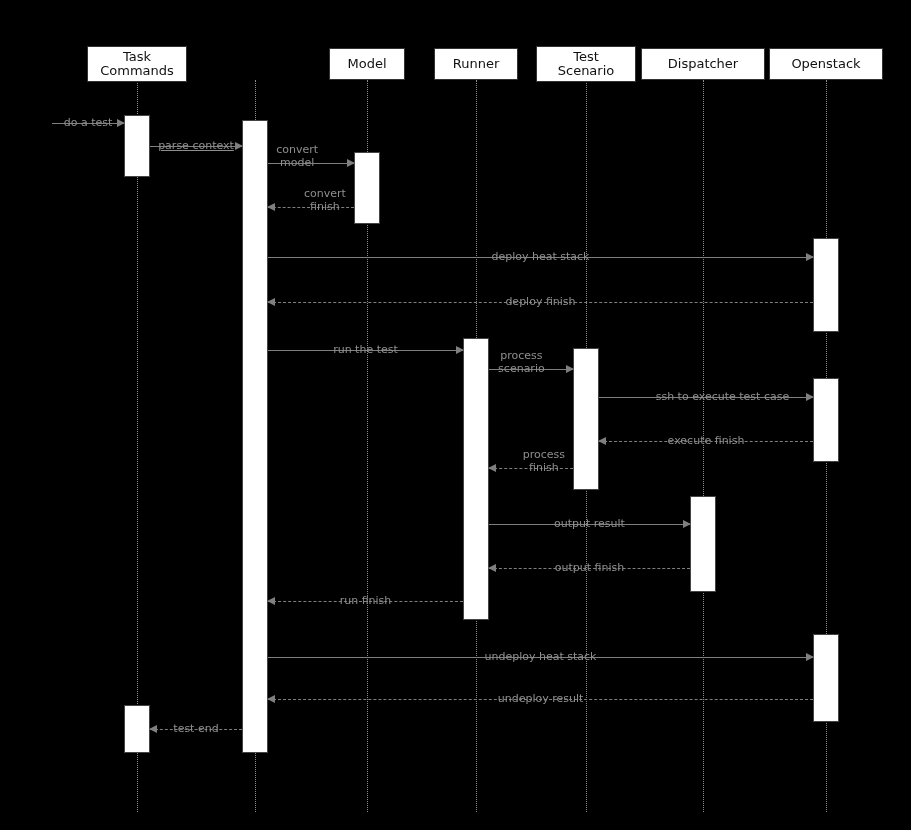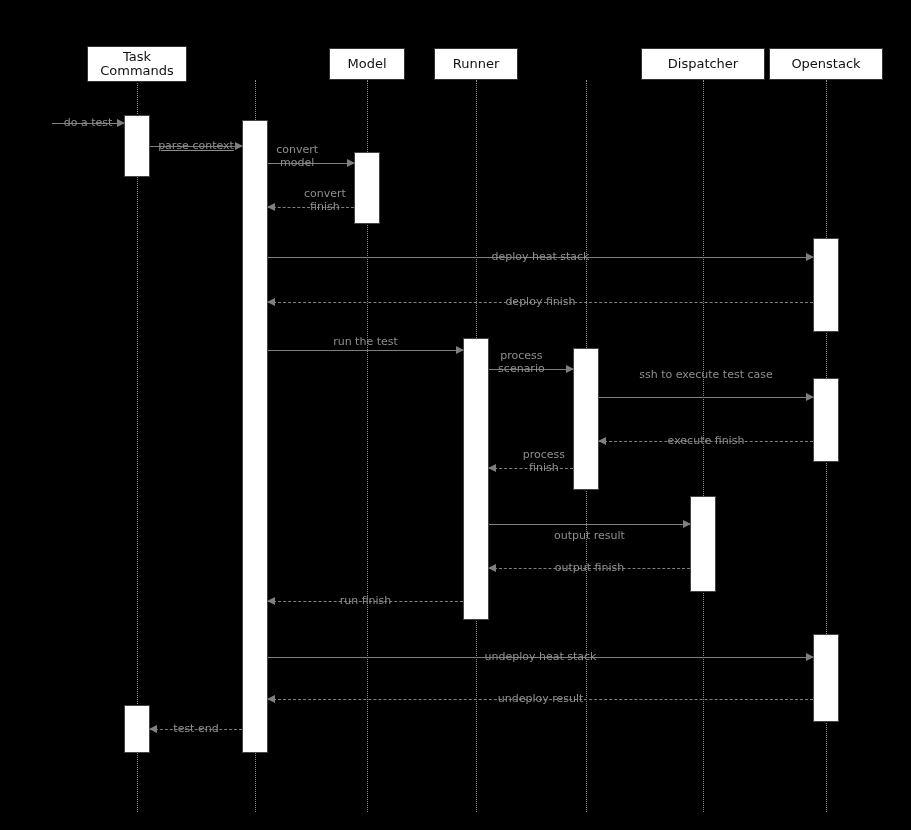--- a/index.html
+++ b/index.html
@@ -101,20 +101,24 @@
     <div class="participant" style="width: 100px; height: 36px; left: 87px; top: 46px;">
       <span style="white-space: pre-line;">Task
 Commands</span>
     </div>
     <div class="participant" style="width: 76px; height: 32px; left: 329px; top: 48px;">
       <span style="white-space: pre-line;">Model</span>
     </div>
     <div class="participant" style="width: 84px; height: 32px; left: 434px; top: 48px;">
       <span style="white-space: pre-line;">Runner</span>
     </div>
+    <div class="participant" style="width: 100px; height: 36px; left: 536px; top: 46px;">
+      <span style="white-space: pre-line;">Test
+Scenario</span>
+    </div>
     <div class="participant" style="width: 114px; height: 32px; left: 769px; top: 48px;">
       <span style="white-space: pre-line;">Openstack</span>
     </div>
     <div class="participant" style="width: 124px; height: 32px; left: 641px; top: 48px;">
       <span style="white-space: pre-line;">Dispatcher</span>
     </div>
     <div class="activation" style="left: 124px; top: 115px; width: 26px; height: 62px;"></div>
     <div class="activation" style="left: 242px; top: 120px; width: 26px; height: 633px;"></div>
     <div class="activation" style="left: 354px; top: 152px; width: 26px; height: 72px;"></div>
     <div class="activation" style="left: 813px; top: 238px; width: 26px; height: 94px;"></div>
@@ -153,48 +157,48 @@
     <div class="msg-label" style="left: 480.4px; width: 120.2px; top: 250px; white-space: pre-line;">deploy heat stack</div>
     <div class="msg dashed" style="left: 268px; top: 302px; width: 545px;">
       <div class="line"></div>
       <div class="arrowhead left"></div>
     </div>
     <div class="msg-label" style="left: 493.6px; width: 93.8px; top: 295px; white-space: pre-line;">deploy finish</div>
     <div class="msg solid" style="left: 268px; top: 350px; width: 195px;">
       <div class="line"></div>
       <div class="arrowhead right"></div>
     </div>
-    <div class="msg-label" style="left: 321.9px; width: 87.2px; top: 335px; white-space: pre-line;">run the test</div>
+    <div class="msg-label" style="left: 321.9px; width: 87.2px; top: 343px; white-space: pre-line;">run the test</div>
     <div class="msg solid" style="left: 489px; top: 369px; width: 84px;">
       <div class="line"></div>
       <div class="arrowhead right"></div>
     </div>
     <div class="msg-label" style="left: 491px; width: 60.8px; top: 349px; white-space: pre-line;">process
 scenario</div>
     <div class="msg solid" style="left: 599px; top: 397px; width: 214px;">
       <div class="line"></div>
       <div class="arrowhead right"></div>
     </div>
-    <div class="msg-label" style="left: 622.8px; width: 166.4px; top: 368px; white-space: pre-line;">ssh to execute test case</div>
+    <div class="msg-label" style="left: 622.8px; width: 166.4px; top: 390px; white-space: pre-line; text-align: right;">ssh to execute test case</div>
     <div class="msg dashed" style="left: 599px; top: 441px; width: 214px;">
       <div class="line"></div>
       <div class="arrowhead left"></div>
     </div>
     <div class="msg-label" style="left: 655.8px; width: 100.4px; top: 434px; white-space: pre-line;">execute finish</div>
     <div class="msg dashed" style="left: 489px; top: 468px; width: 84px;">
       <div class="line"></div>
       <div class="arrowhead left"></div>
     </div>
     <div class="msg-label" style="left: 516.8px; width: 54.2px; top: 448px; white-space: pre-line;">process
 finish</div>
     <div class="msg solid" style="left: 489px; top: 524px; width: 201px;">
       <div class="line"></div>
       <div class="arrowhead right"></div>
     </div>
-    <div class="msg-label" style="left: 542.6px; width: 93.8px; top: 517px; white-space: pre-line; margin-top: 12px;">output result</div>
+    <div class="msg-label" style="left: 542.6px; width: 93.8px; top: 517px; white-space: pre-line;">output result</div>
     <div class="msg dashed" style="left: 489px; top: 568px; width: 201px;">
       <div class="line"></div>
       <div class="arrowhead left"></div>
     </div>
     <div class="msg-label" style="left: 542.6px; width: 93.8px; top: 561px; white-space: pre-line;">output finish</div>
     <div class="msg dashed" style="left: 268px; top: 601px; width: 195px;">
       <div class="line"></div>
       <div class="arrowhead left"></div>
     </div>
     <div class="msg-label" style="left: 328.5px; width: 74px; top: 594px; white-space: pre-line;">run finish</div>

